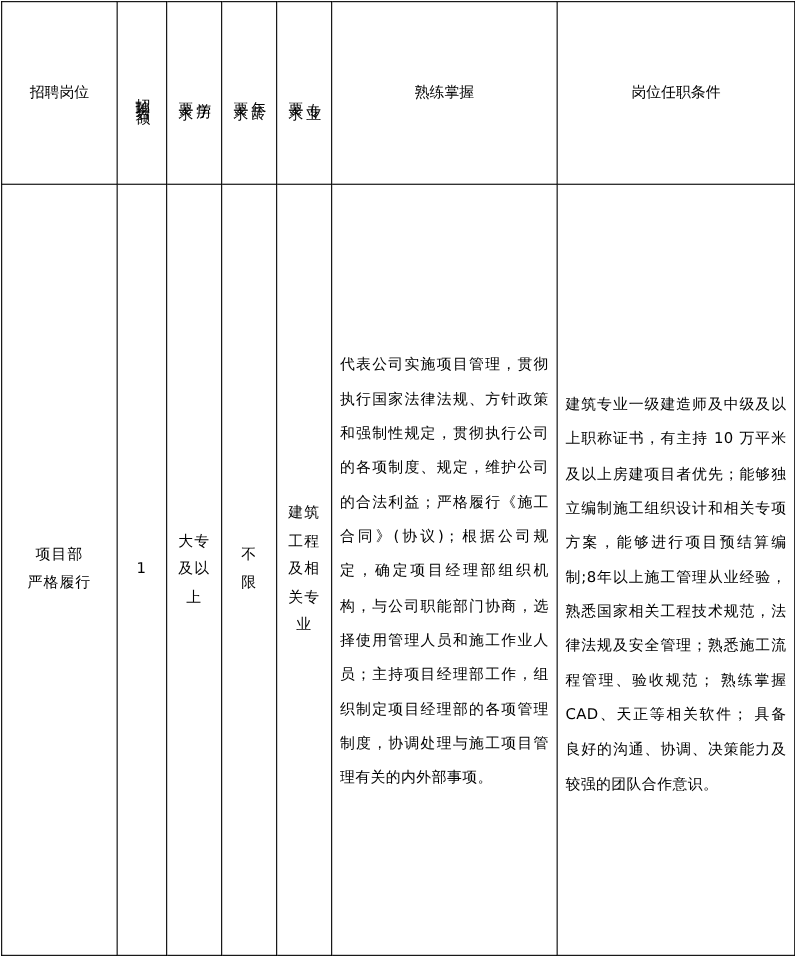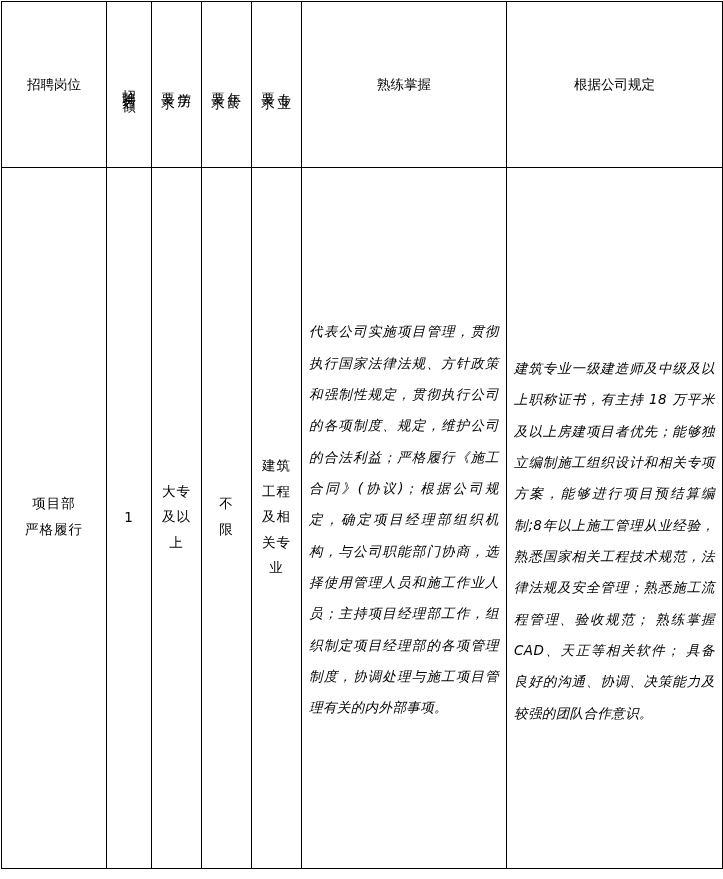--- a/index.html
+++ b/index.html
@@ -79,37 +79,35 @@
   }
   .cell-center {
     text-align: center;
     font-size: 13.5px;
     line-height: 1.9;
     letter-spacing: 1px;
   }
   .cell-center .stack {
     display: inline-block;
     text-align: center;
-    font-family: Liberation Mono, monospace;
   }
   .para {
     font-size: 13.5px;
     line-height: 2.32;
     text-align: justify;
     text-justify: inter-ideograph;
     padding: 6px 7px 6px 7px;
     letter-spacing: 0.4px;
   }
   .para.duties {
     padding-top: 8px;
     vertical-align: top;
   }
   td.duties-cell, td.reqs-cell {
     vertical-align: top;
-    font-style: italic;
   }
   td.duties-cell .para {
     padding-top: 10px;
   }
   td.reqs-cell .para {
     padding-top: 52px;
   }
 </style>
 </head>
 <body>
@@ -156,21 +154,21 @@
             <div class="vert-cols">
               <span class="col">专业</span>
               <span class="col">要求</span>
             </div>
           </div>
         </td>
         <td>
           <div class="h-horiz">熟练掌握</div>
         </td>
         <td>
-          <div class="h-horiz">根据公司规定</div>
+          <div class="h-horiz">岗位任职条件</div>
         </td>
       </tr>
 
       <tr class="body-row">
         <td>
           <div class="cell-center">
             <span class="stack">
               <div>项目部</div>
               <div>严格履行</div>
             </span>
@@ -204,18 +202,18 @@
               <div>及相</div>
               <div>关专</div>
               <div>业</div>
             </span>
           </div>
         </td>
         <td class="duties-cell">
           <div class="para duties">代表公司实施项目管理，贯彻执行国家法律法规、方针政策和强制性规定，贯彻执行公司的各项制度、规定，维护公司的合法利益；严格履行《施工合同》(协议)；根据公司规定，确定项目经理部组织机构，与公司职能部门协商，选择使用管理人员和施工作业人员；主持项目经理部工作，组织制定项目经理部的各项管理制度，协调处理与施工项目管理有关的内外部事项。</div>
         </td>
         <td class="reqs-cell">
-          <div class="para">建筑专业一级建造师及中级及以上职称证书，有主持 18 万平米及以上房建项目者优先；能够独立编制施工组织设计和相关专项方案，能够进行项目预结算编制;8年以上施工管理从业经验，熟悉国家相关工程技术规范，法律法规及安全管理；熟悉施工流程管理、验收规范； 熟练掌握 CAD、天正等相关软件； 具备良好的沟通、协调、决策能力及较强的团队合作意识。</div>
+          <div class="para">建筑专业一级建造师及中级及以上职称证书，有主持 10 万平米及以上房建项目者优先；能够独立编制施工组织设计和相关专项方案，能够进行项目预结算编制;8年以上施工管理从业经验，熟悉国家相关工程技术规范，法律法规及安全管理；熟悉施工流程管理、验收规范； 熟练掌握 CAD、天正等相关软件； 具备良好的沟通、协调、决策能力及较强的团队合作意识。</div>
         </td>
       </tr>
     </tbody>
   </table>
 </div>
 
 </body></html>

